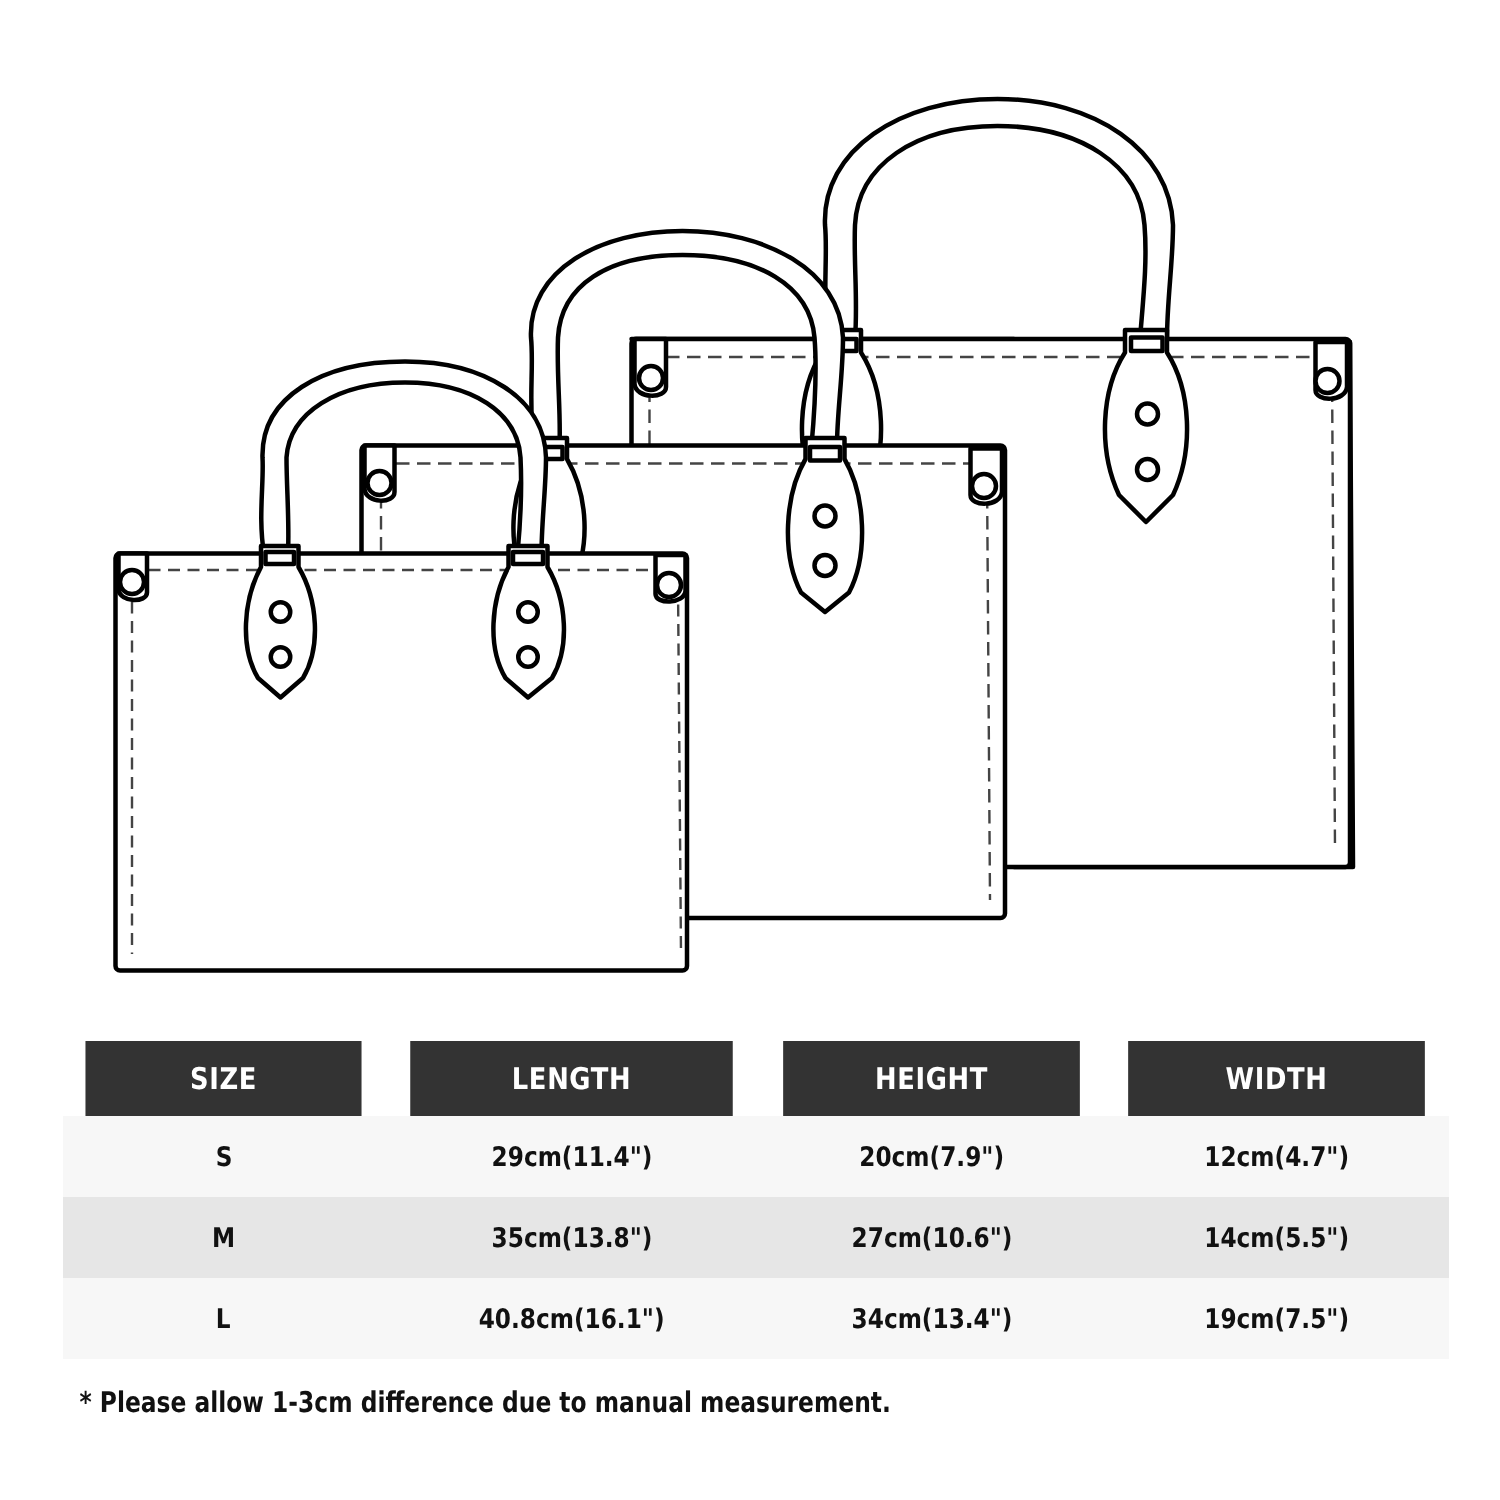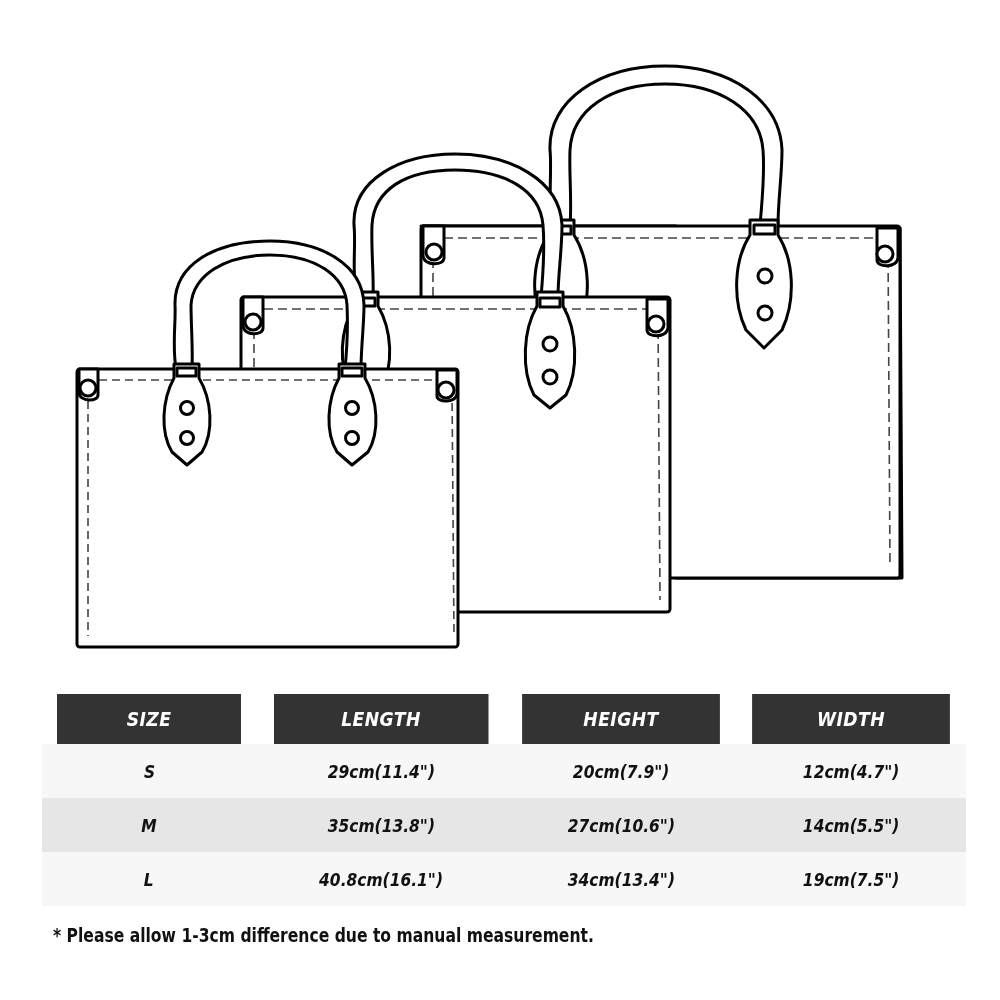--- a/index.html
+++ b/index.html
@@ -1,20 +1,20 @@
 <!DOCTYPE html>
 <html><head>
 <meta charset="utf-8">
 <style>
   html, body { margin: 0; padding: 0; background: #ffffff; }
   body { width: 1000px; height: 1000px; position: relative; overflow: hidden;
          font-family: "DejaVu Sans", "Liberation Sans", sans-serif; }
   #illustration { position: absolute; left: 0; top: 0; width: 1000px; height: 680px; }
   #size-table { position: absolute; left: 42px; top: 694px; width: 916px;
-                border-collapse: collapse; table-layout: fixed; font-style: italic; }
+                border-collapse: collapse; table-layout: fixed; }
   #size-table th { background: #333333; color: #ffffff; height: 48px; font-weight: bold;
                    font-size: 20px; letter-spacing: 0.5px; transform: scaleX(0.86);
                    font-family: "DejaVu Sans", sans-serif; }
   #size-table td { height: 52px; text-align: center; font-weight: bold; font-size: 18px;
                    color: #111111; font-family: "DejaVu Sans", sans-serif; }
   #size-table td span, #size-table th span { display: inline-block; transform: scaleX(0.86); }
   #size-table th span { transform: none; }
   #size-table tr.odd td { background: #f7f7f7; }
   #size-table tr.even td { background: #e6e6e6; }
   .c0 { width: 212px; } .c1 { width: 248px; } .c2 { width: 228px; } .c3 { width: 228px; }

